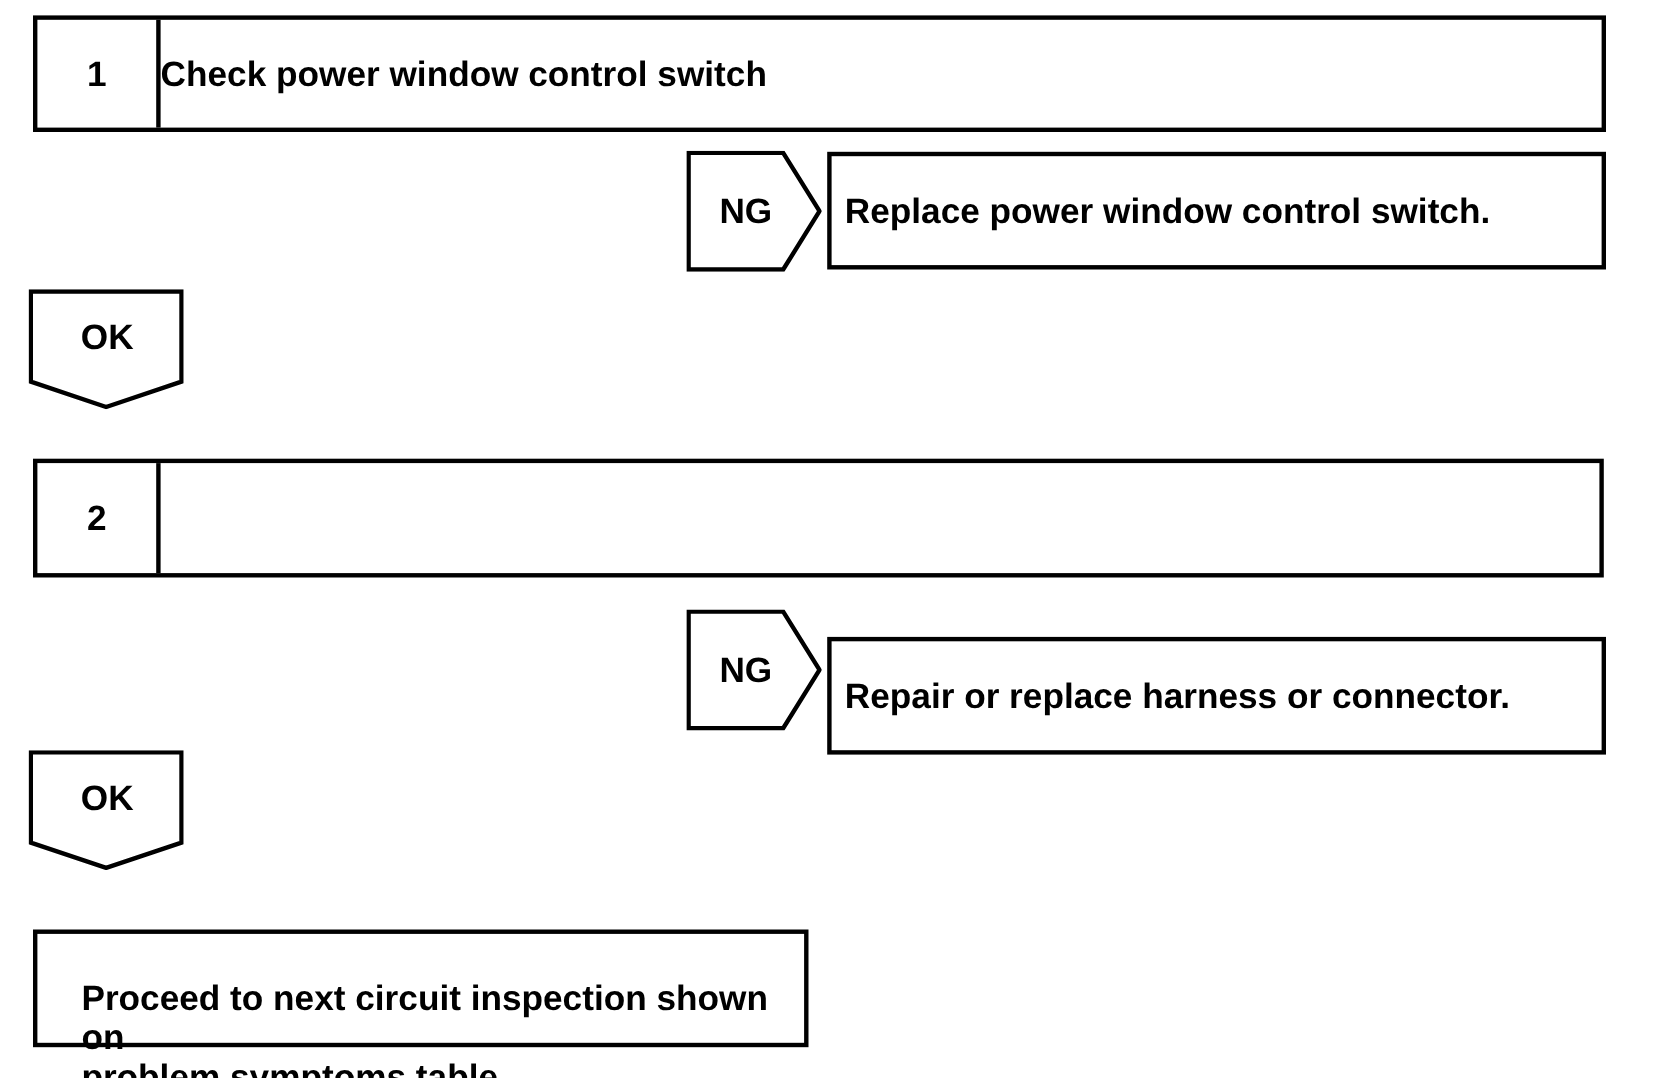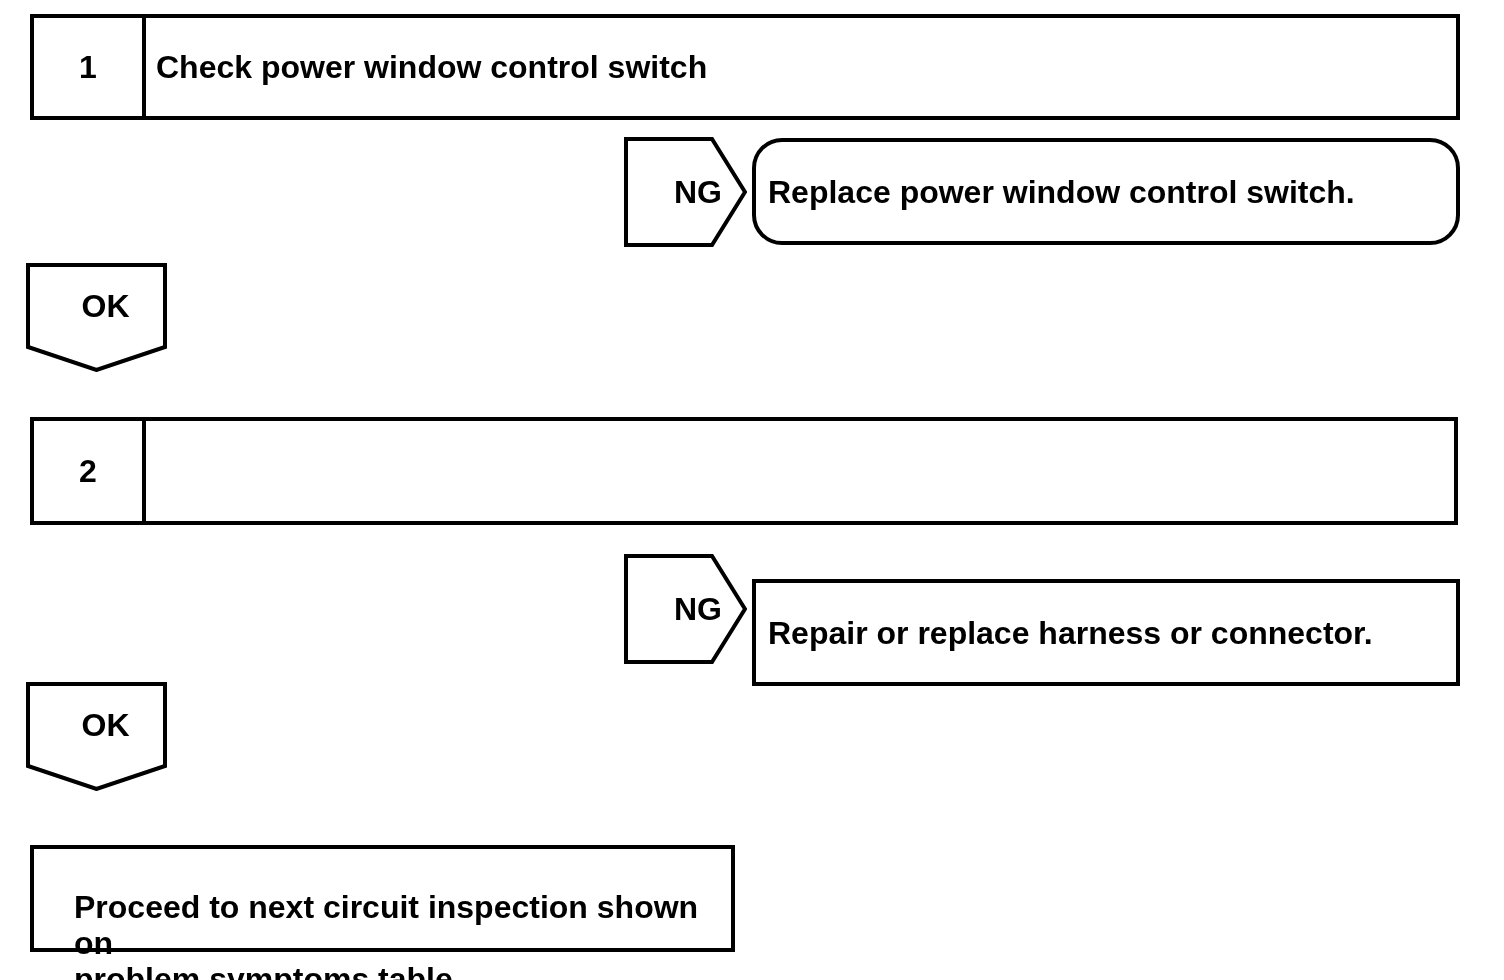--- a/index.html
+++ b/index.html
@@ -27,44 +27,42 @@
     border-right: 4px solid #000000;
     display: flex;
     align-items: center;
     justify-content: center;
     font-size: 32px;
   }
   .step .title {
     flex: 1;
     display: flex;
     align-items: center;
-    padding-left: 10px;
     font-size: 32px;
     line-height: 36px;
     white-space: pre-line;
   }
   .result {
     display: flex;
     align-items: center;
     padding-left: 12px;
     font-size: 32px;
     line-height: 36px;
   }
   .shape { position: absolute; }
   .shape svg { display: block; }
   .shape .lbl {
     position: absolute;
     display: flex;
     align-items: center;
     justify-content: center;
     font-size: 32px;
-    margin-left: 20px;
   }
   .ng-lbl { left: 0; top: 0; width: 108px; height: 110px; }
-  .ok-lbl { left: 0; top: 0; width: 119px; height: 86px; text-align: right; }
+  .ok-lbl { left: 12px; top: 0; width: 119px; height: 86px; text-align: right; }
   .final {
     padding: 4px 10px 0 26px;
     font-size: 32px;
     line-height: 36px;
     white-space: pre-line;
   }
 </style>
 </head>
 <body>
 
@@ -75,21 +73,21 @@
     <div class="title">Check power window control switch</div>
   </div>
 
   <div class="shape" style="left:624px; top:137px; width:123px; height:110px;">
     <svg width="123" height="110" viewBox="0 0 123 110">
       <polygon points="2,2 88,2 121,55 88,108 2,108" fill="#ffffff" stroke="#000000" stroke-width="4"></polygon>
     </svg>
     <div class="lbl ng-lbl">NG</div>
   </div>
 
-  <div class="box result" style="left:752px; top:138px; width:708px; height:107px;border-radius:30px;">
+  <div class="box result" style="left:752px; top:138px; width:708px; height:107px;">
     <span>Replace power window control switch.</span>
   </div>
 
   <div class="shape" style="left:26px; top:263px; width:141px; height:109px;">
     <svg width="141" height="109" viewBox="0 0 141 109">
       <polygon points="2,2 139,2 139,84 70.5,107 2,84" fill="#ffffff" stroke="#000000" stroke-width="4"></polygon>
     </svg>
     <div class="lbl ok-lbl">OK</div>
   </div>
 

